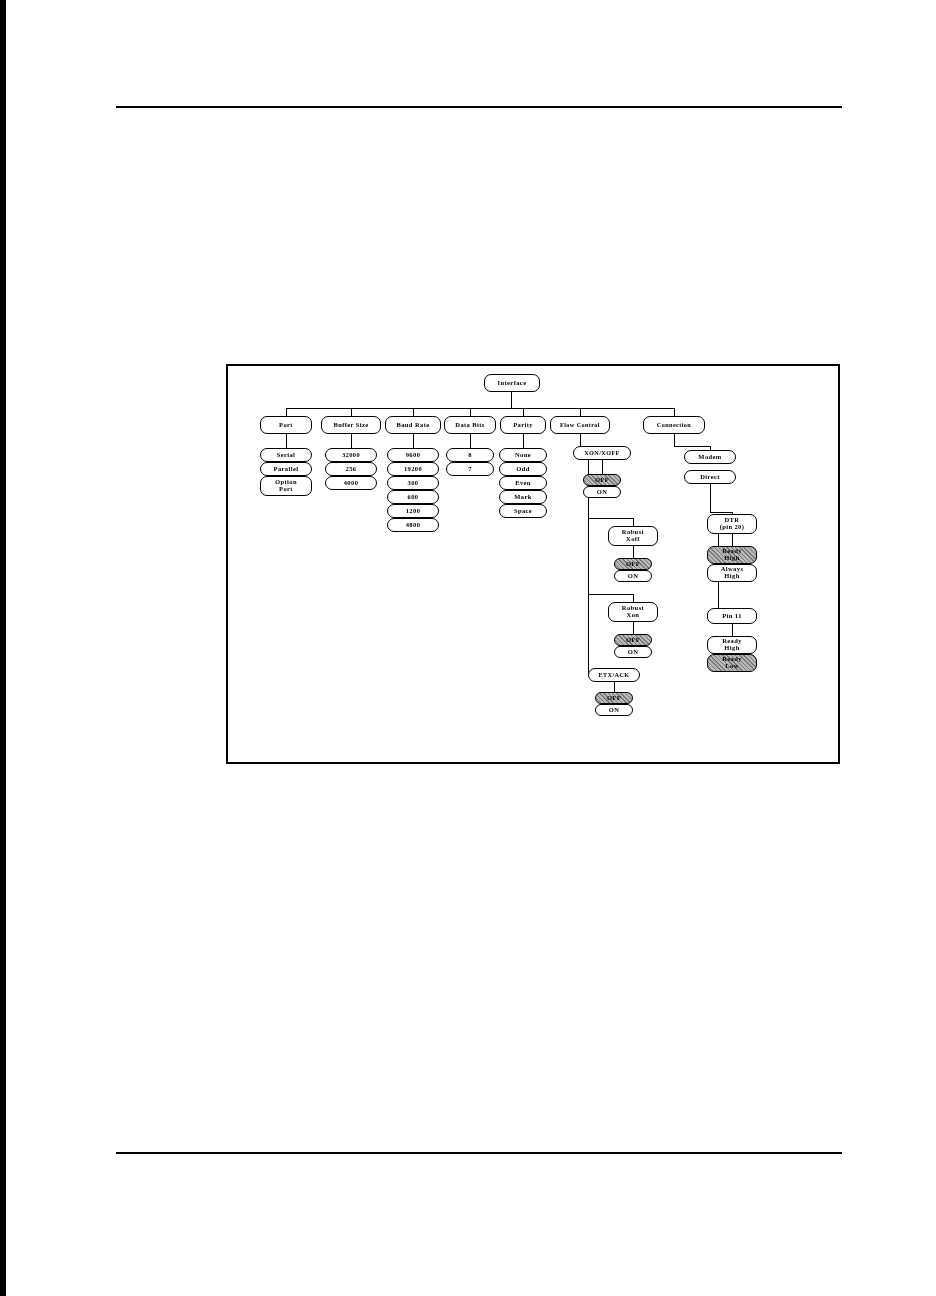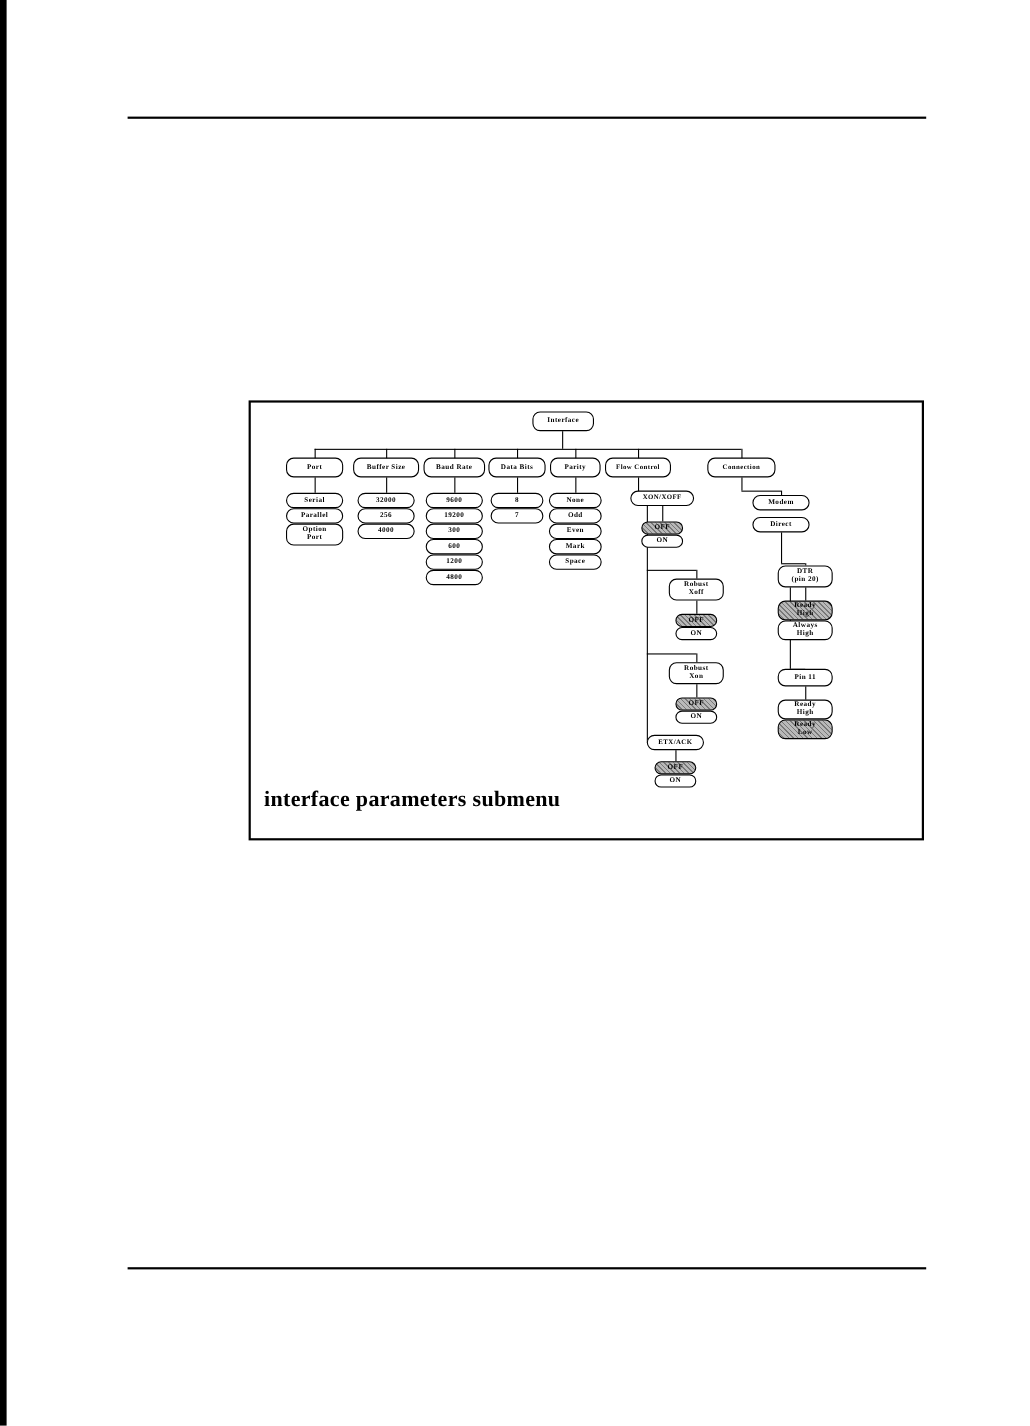--- a/index.html
+++ b/index.html
@@ -210,15 +210,14 @@
 High</div>
     <div class="node" style="left:479px; top:198px; width:50px; height:18px;">Always
 High</div>
 
     <div class="node" style="left:479px; top:242px; width:50px; height:16px;">Pin 11</div>
     <div class="node" style="left:479px; top:270px; width:50px; height:18px;">Ready
 High</div>
     <div class="node shaded" style="left:479px; top:288px; width:50px; height:18px;">Ready
 Low</div>
 
-    <div class="figure-caption">interface parameters submenu</div>
   </div>
 </div>
 
 </body></html>

